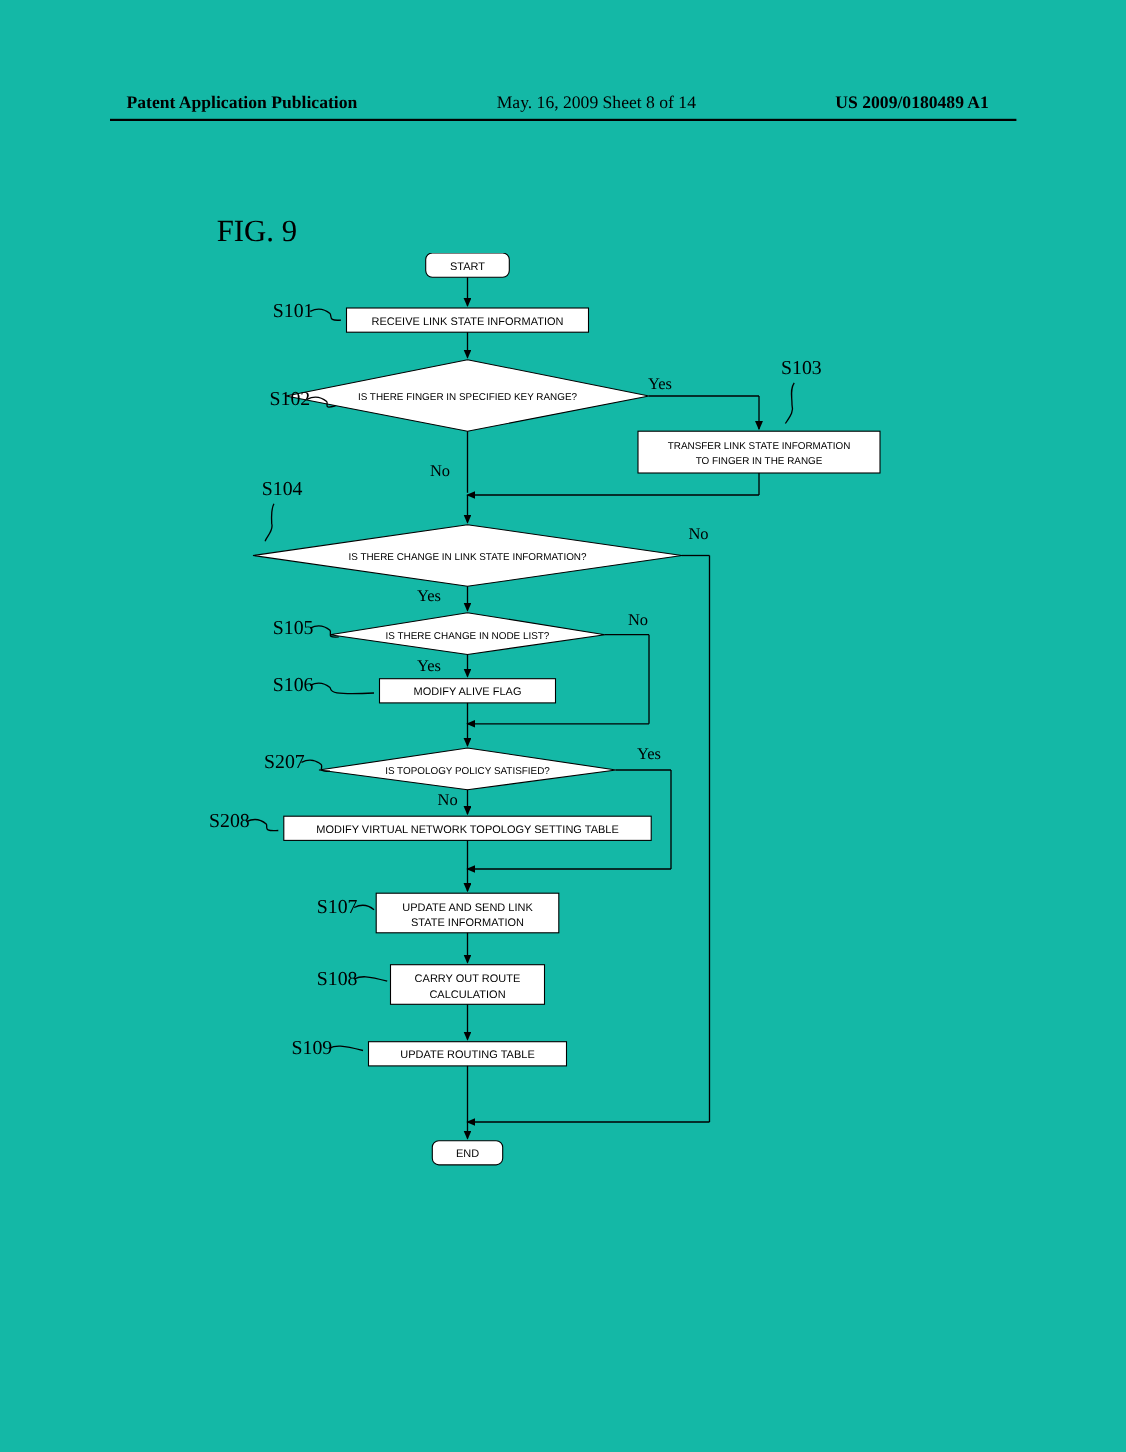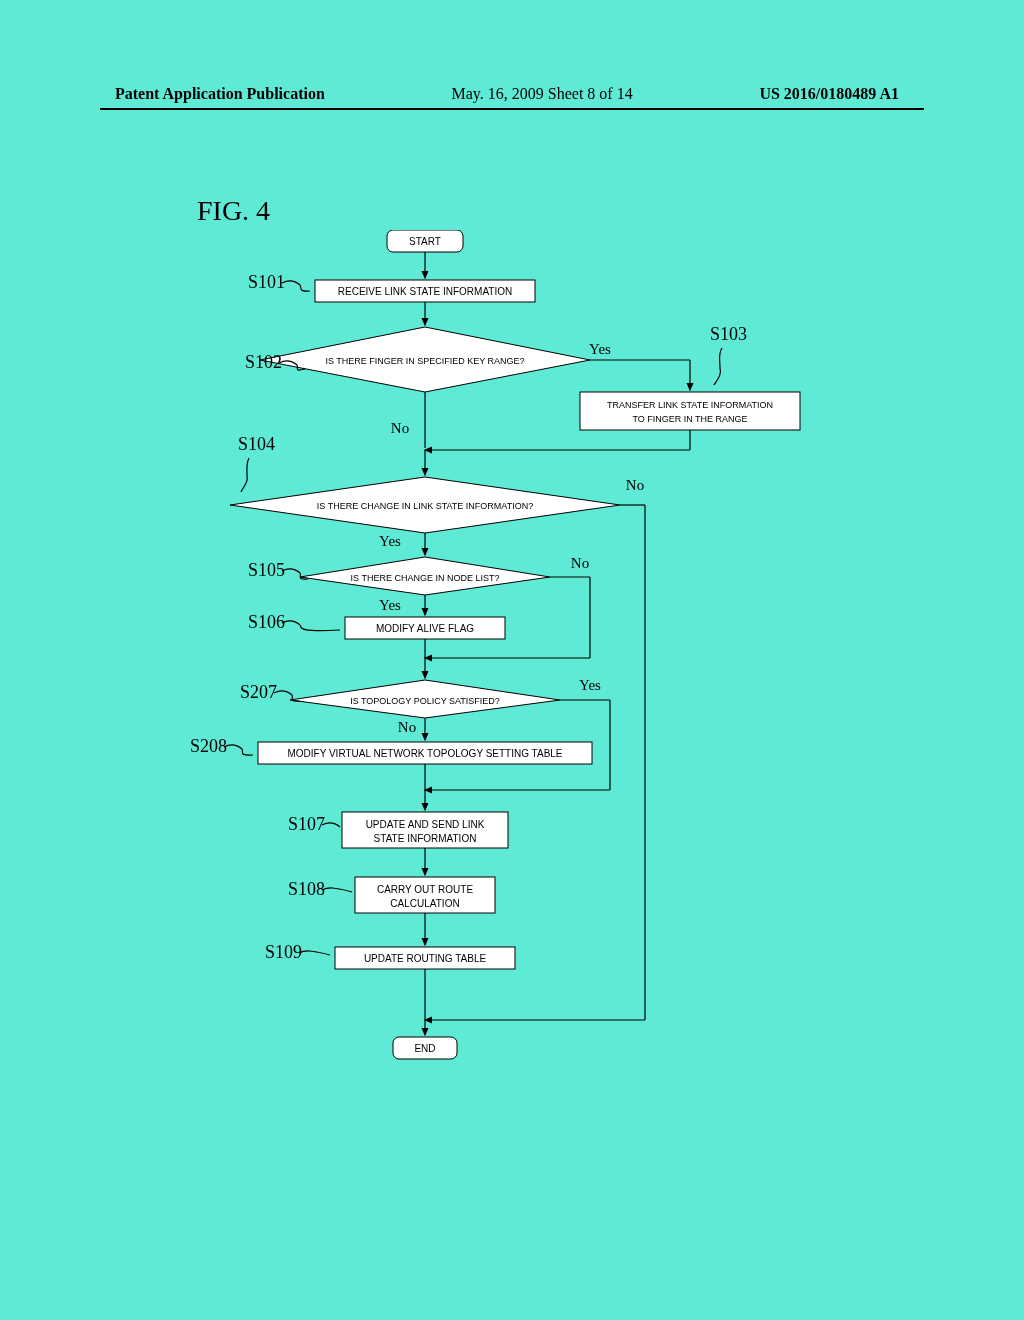--- a/index.html
+++ b/index.html
@@ -5,21 +5,21 @@
   body {
     margin: 0;
     font-family: "Times New Roman", serif;
     background: #fff;
     color: #000;
   }
   .page {
     width: 1024px;
     height: 1320px;
     position: relative;
-    background: #5eead4;
+    background: #14b8a6;
   }
   .header {
     position: absolute;
     top: 85px;
     left: 0; right: 0;
     display: flex;
     justify-content: space-between;
     padding: 0 125px 0 115px;
     font-size: 16px;
   }
@@ -48,24 +48,24 @@
   .arrow { stroke: #000; stroke-width: 1.2; fill: none; }
   .arrowhead { fill: #000; }
 </style>
 </head>
 <body>
 
 <div class="page">
   <div class="header">
     <span class="left">Patent Application Publication</span>
     <span>May. 16, 2009  Sheet 8 of 14</span>
-    <span class="right">US 2016/0180489 A1</span>
+    <span class="right">US 2009/0180489 A1</span>
   </div>
   <div class="hr"></div>
-  <div class="fig">FIG. 4</div>
+  <div class="fig">FIG. 9</div>
 
   <div class="svgwrap">
     <svg viewBox="0 0 710 830">
       <defs>
         <marker id="ah" markerWidth="8" markerHeight="8" refX="6" refY="3" orient="auto">
           <path d="M0,0 L7,3 L0,6 z" class="arrowhead"></path>
         </marker>
       </defs>
 
       <rect x="257" y="0" width="76" height="22" rx="6" class="box"></rect>

